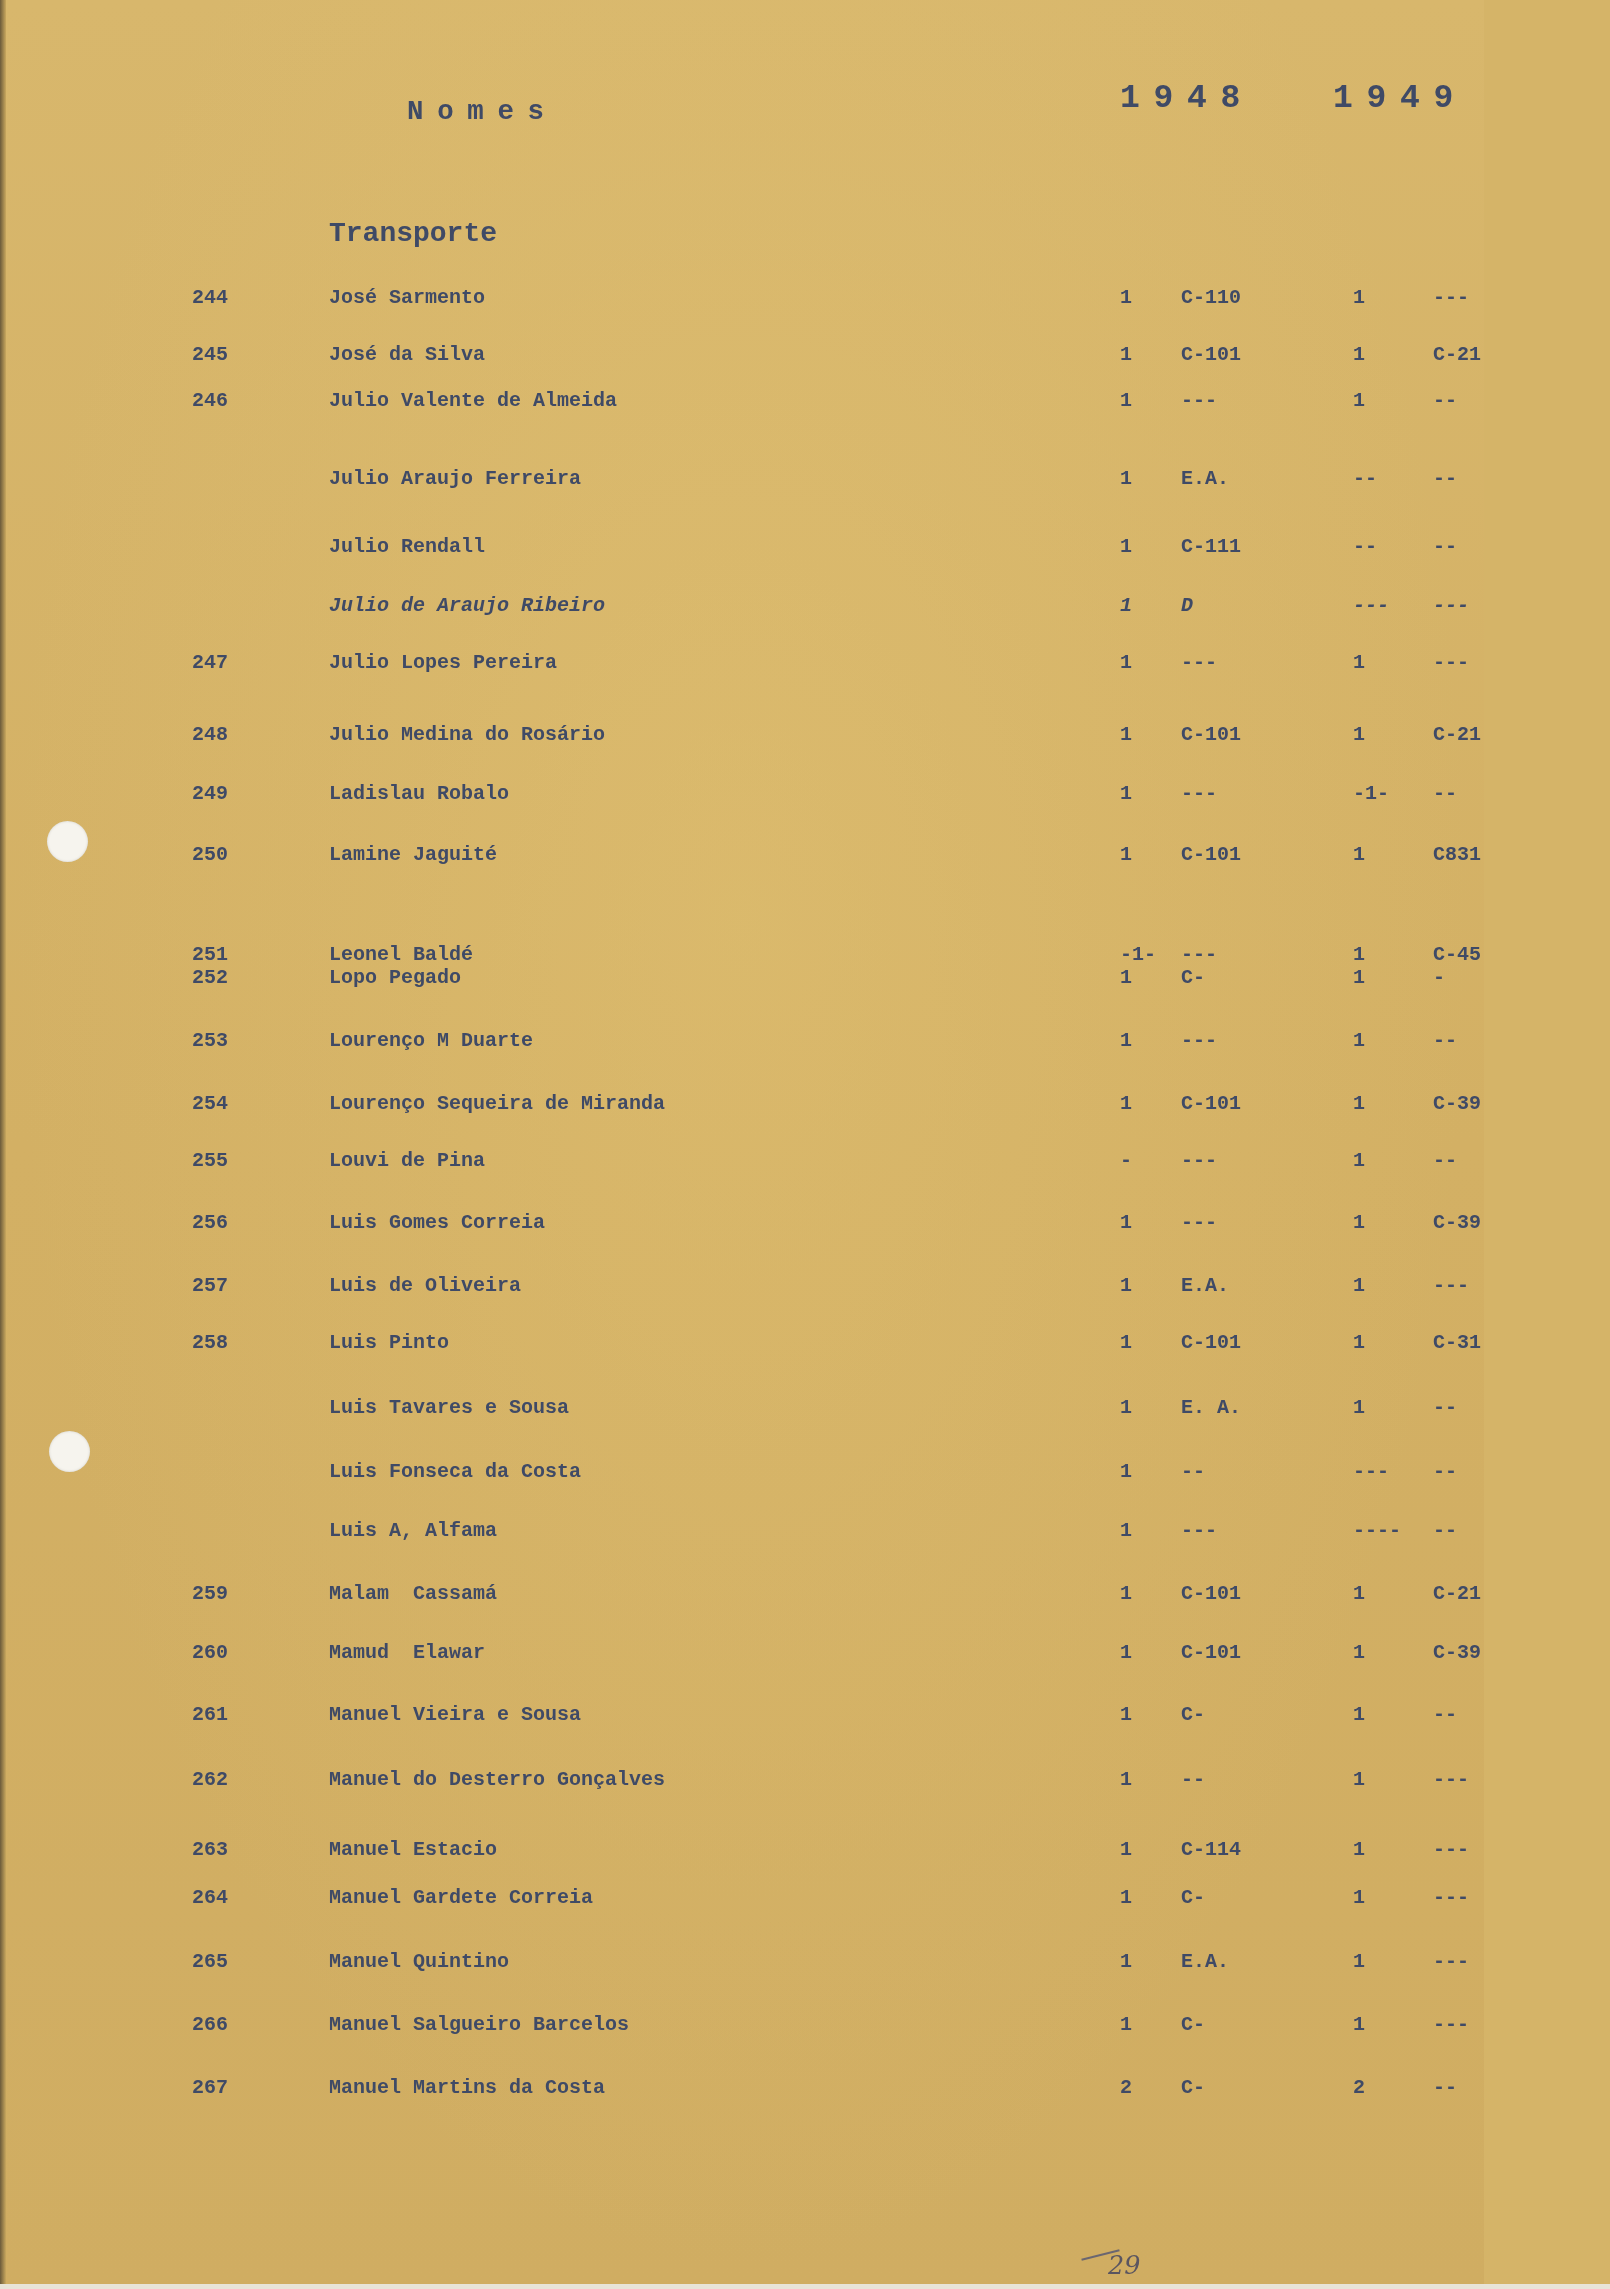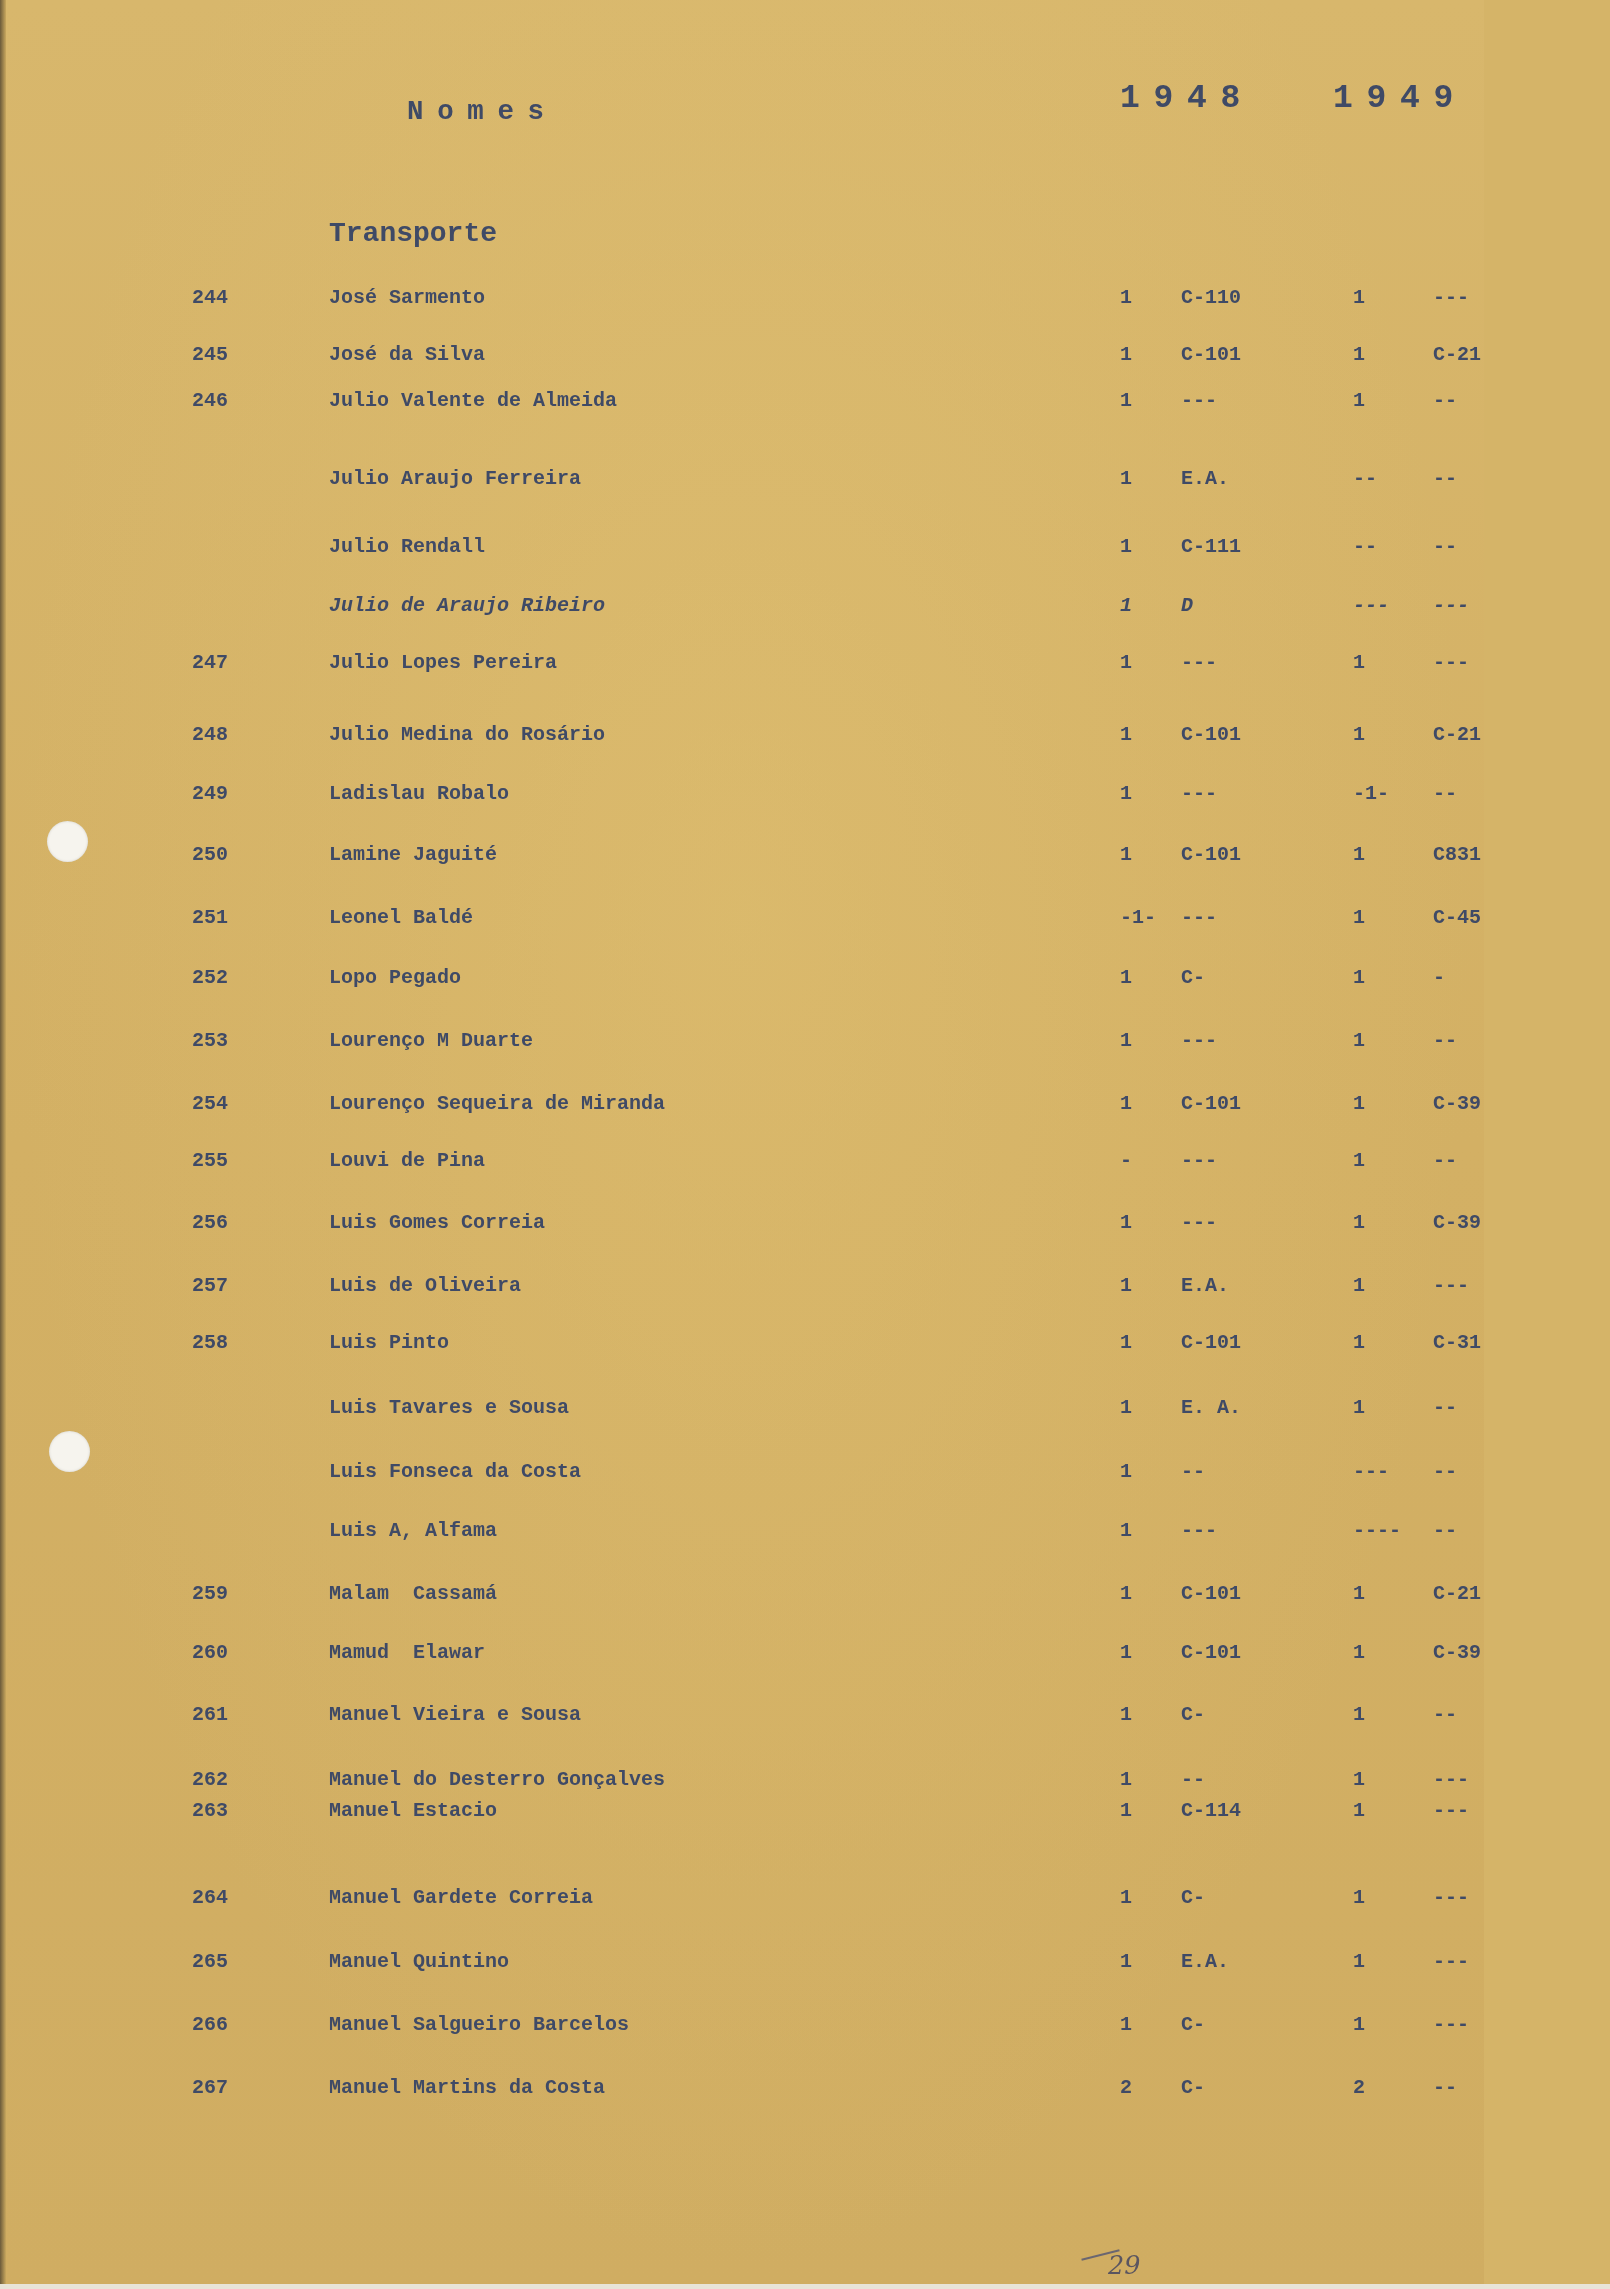--- a/index.html
+++ b/index.html
@@ -144,21 +144,21 @@
         <span class="c-b49">--</span>
       </div>
       <div class="row" style="top: 843px;">
         <span class="c-num">250</span>
         <span class="c-name">Lamine Jaguité</span>
         <span class="c-a48">1</span>
         <span class="c-b48">C-101</span>
         <span class="c-a49">1</span>
         <span class="c-b49">C831</span>
       </div>
-      <div class="row" style="top: 906px;">
+      <div class="row" style="top: 943px;">
         <span class="c-num">251</span>
         <span class="c-name">Leonel Baldé</span>
         <span class="c-a48">-1-</span>
         <span class="c-b48">---</span>
         <span class="c-a49">1</span>
         <span class="c-b49">C-45</span>
       </div>
       <div class="row" style="top: 966px;">
         <span class="c-num">252</span>
         <span class="c-name">Lopo Pegado</span>
@@ -264,21 +264,21 @@
         <span class="c-b49">--</span>
       </div>
       <div class="row" style="top: 1768px;">
         <span class="c-num">262</span>
         <span class="c-name">Manuel do Desterro Gonçalves</span>
         <span class="c-a48">1</span>
         <span class="c-b48">--</span>
         <span class="c-a49">1</span>
         <span class="c-b49">---</span>
       </div>
-      <div class="row" style="top: 1799px;">
+      <div class="row" style="top: 1838px;">
         <span class="c-num">263</span>
         <span class="c-name">Manuel Estacio</span>
         <span class="c-a48">1</span>
         <span class="c-b48">C-114</span>
         <span class="c-a49">1</span>
         <span class="c-b49">---</span>
       </div>
       <div class="row" style="top: 1886px;">
         <span class="c-num">264</span>
         <span class="c-name">Manuel Gardete Correia</span>

